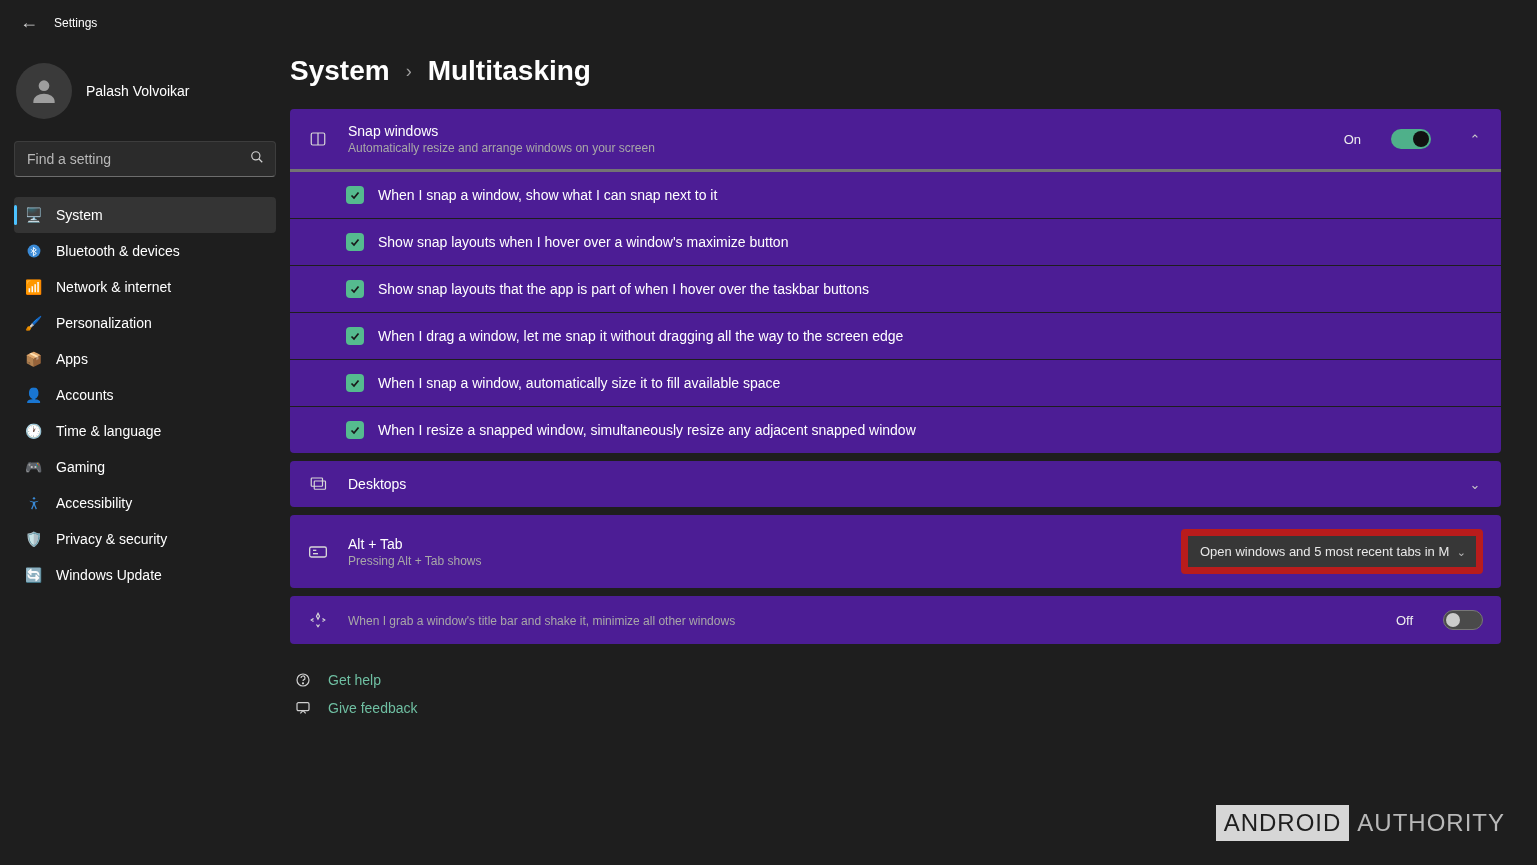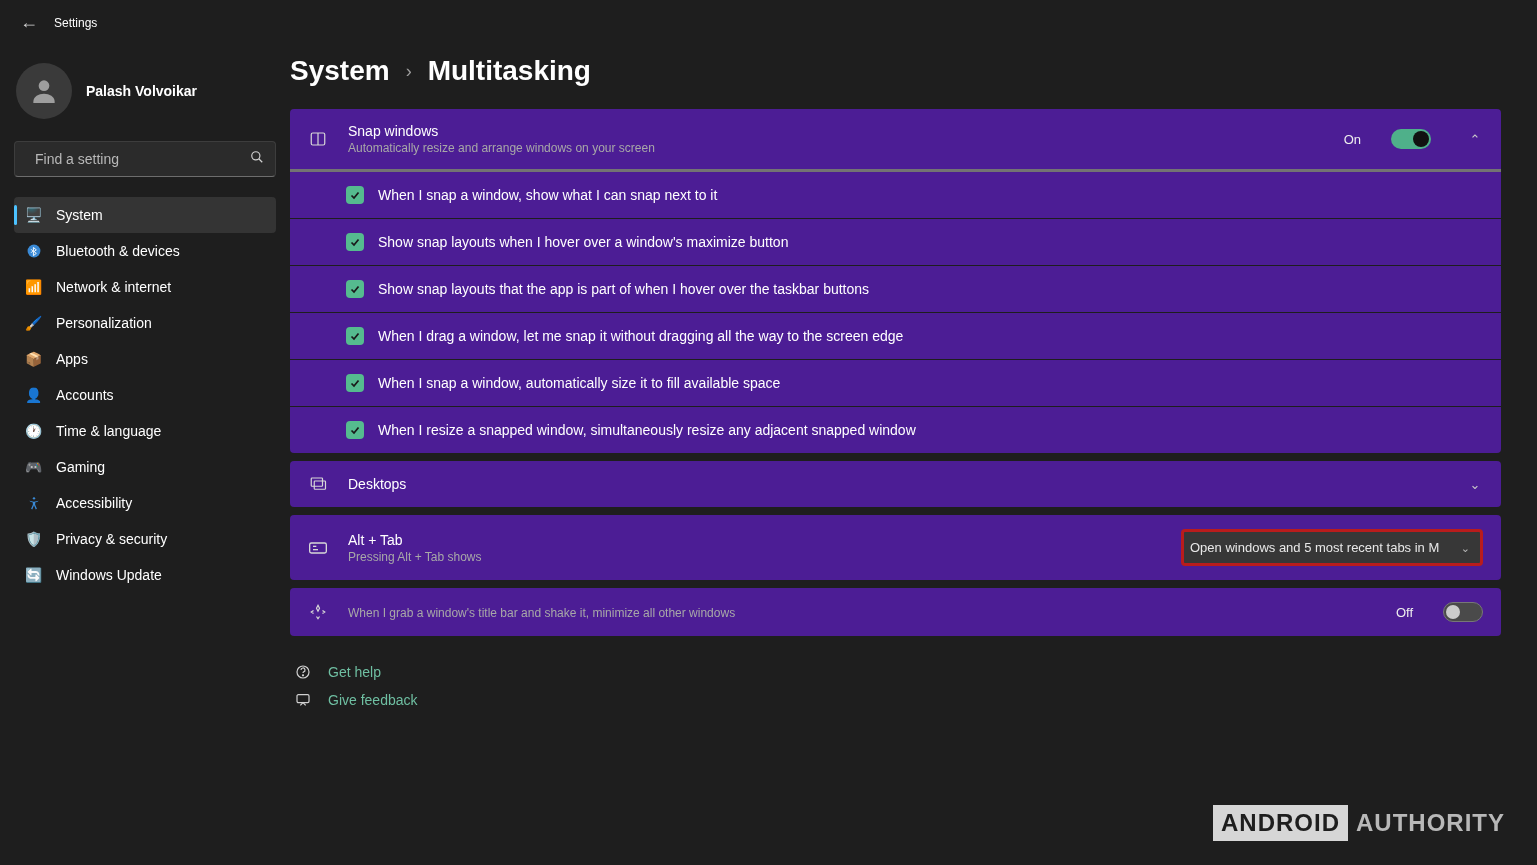--- a/index.html
+++ b/index.html
@@ -8,24 +8,24 @@
 .topbar { display: flex; align-items: center; padding: 12px 20px; gap: 16px; }
 .back-arrow { color: #d0d0d0; font-size: 18px; cursor: pointer; }
 .app-title { color: #ffffff; font-size: 12px; }
 
 .layout { display: flex; height: calc(100% - 40px); }
 
 .sidebar { width: 290px; padding: 12px 14px; display: flex; flex-direction: column; gap: 6px; }
 .profile { display: flex; align-items: center; gap: 14px; padding: 6px 0 16px 2px; }
 .avatar { width: 56px; height: 56px; border-radius: 50%; background: #3a3a3a; display: flex; align-items: center; justify-content: center; color: #9e9e9e; }
 .avatar svg { width: 32px; height: 32px; }
-.username { font-size: 14px; font-weight: 700; }
+.username { font-size: 14px; font-weight: 400; }
 
 .search-wrap { position: relative; margin-bottom: 14px; }
-.search-input { width: 100%; background: #2b2b2b; border: 1px solid #3d3d3d; border-bottom: 1px solid #6d6d6d; border-radius: 4px; padding: 9px 34px 9px 20px; color: #fff; font-size: 14px; }
+.search-input { width: 100%; background: #2b2b2b; border: 1px solid #3d3d3d; border-bottom: 1px solid #6d6d6d; border-radius: 4px; padding: 9px 34px 9px 12px; color: #fff; font-size: 14px; }
 .search-input::placeholder { color: #b8b8b8; }
 .search-icon { position: absolute; right: 12px; top: 50%; transform: translateY(-50%); color: #d0d0d0; pointer-events: none; }
 
 .nav-item { display: flex; align-items: center; gap: 14px; padding: 9px 12px; border-radius: 4px; cursor: pointer; font-size: 14px; position: relative; height: 36px; }
 .nav-item.active { background: #343434; }
 .nav-item.active::before { content: ""; position: absolute; left: 0; top: 8px; bottom: 8px; width: 3px; background: #4cc2ff; border-radius: 2px; }
 .nav-icon { width: 16px; display: flex; justify-content: center; font-size: 14px; }
 
 .main { flex: 1; padding: 10px 36px 20px 0; overflow-y: auto; }
 .breadcrumb { display: flex; align-items: center; gap: 16px; margin-bottom: 22px; }
@@ -47,29 +47,29 @@
 .toggle.off::after { content: ""; position: absolute; left: 2px; top: 2px; width: 14px; height: 14px; border-radius: 50%; background: #ccc; }
 .chev { color: #c8c8c8; font-size: 13px; margin-left: 16px; width: 16px; text-align: center; }
 
 .sub-list { border-top: 3px solid #737373; }
 .sub-row { display: flex; align-items: center; padding: 14px 18px 14px 56px; gap: 14px; border-bottom: 1px solid #1e1e1e; }
 .sub-row:last-child { border-bottom: none; }
 .checkbox { width: 18px; height: 18px; border-radius: 4px; background: #55bb8f; display: flex; align-items: center; justify-content: center; cursor: pointer; flex-shrink: 0; }
 .checkbox svg { width: 12px; height: 12px; }
 .sub-label { font-size: 14px; }
 
-.dropdown { background: #373737; border: 3px solid #b91c1c; border-radius: 4px; padding: 8px 30px 8px 6px; font-size: 13px; color: #e8e8e8; position: relative; cursor: pointer; width: 302px; white-space: nowrap; overflow: hidden; }
+.dropdown { background: #373737; border: 7px solid #b91c1c; border-radius: 4px; padding: 8px 30px 8px 12px; font-size: 13px; color: #e8e8e8; position: relative; cursor: pointer; width: 302px; white-space: nowrap; overflow: hidden; }
 .dropdown .dd-chev { position: absolute; right: 10px; top: 50%; transform: translateY(-50%); color: #b8b8b8; font-size: 11px; }
 
 .footer-links { margin-top: 22px; }
 .footer-link { display: flex; align-items: center; gap: 16px; padding: 6px 4px; font-size: 14px; }
 .footer-link .fl-icon { color: #d0d0d0; width: 18px; display: flex; justify-content: center; }
 .footer-link .fl-text { color: #6fbfa2; cursor: pointer; }
 
-.watermark { position: absolute; right: 24px; bottom: 24px; display: flex; align-items: center; font-family: Arial, sans-serif; font-size: 24px; font-weight: 700; letter-spacing: 1px; }
+.watermark { position: absolute; right: 24px; bottom: 24px; display: flex; align-items: center; font-family: Arial, sans-serif; font-size: 24px; font-weight: 400; letter-spacing: 1px; }
 .wm-box { background: #d6d6d6; color: #1e1e1e; padding: 4px 8px; }
 .wm-rest { color: #b8b8b8; padding: 4px 8px; }
 </style>
 </head>
 <body>
 
 <div class="topbar">
   <span class="back-arrow">←</span>
   <span class="app-title">Settings</span>
 </div>

